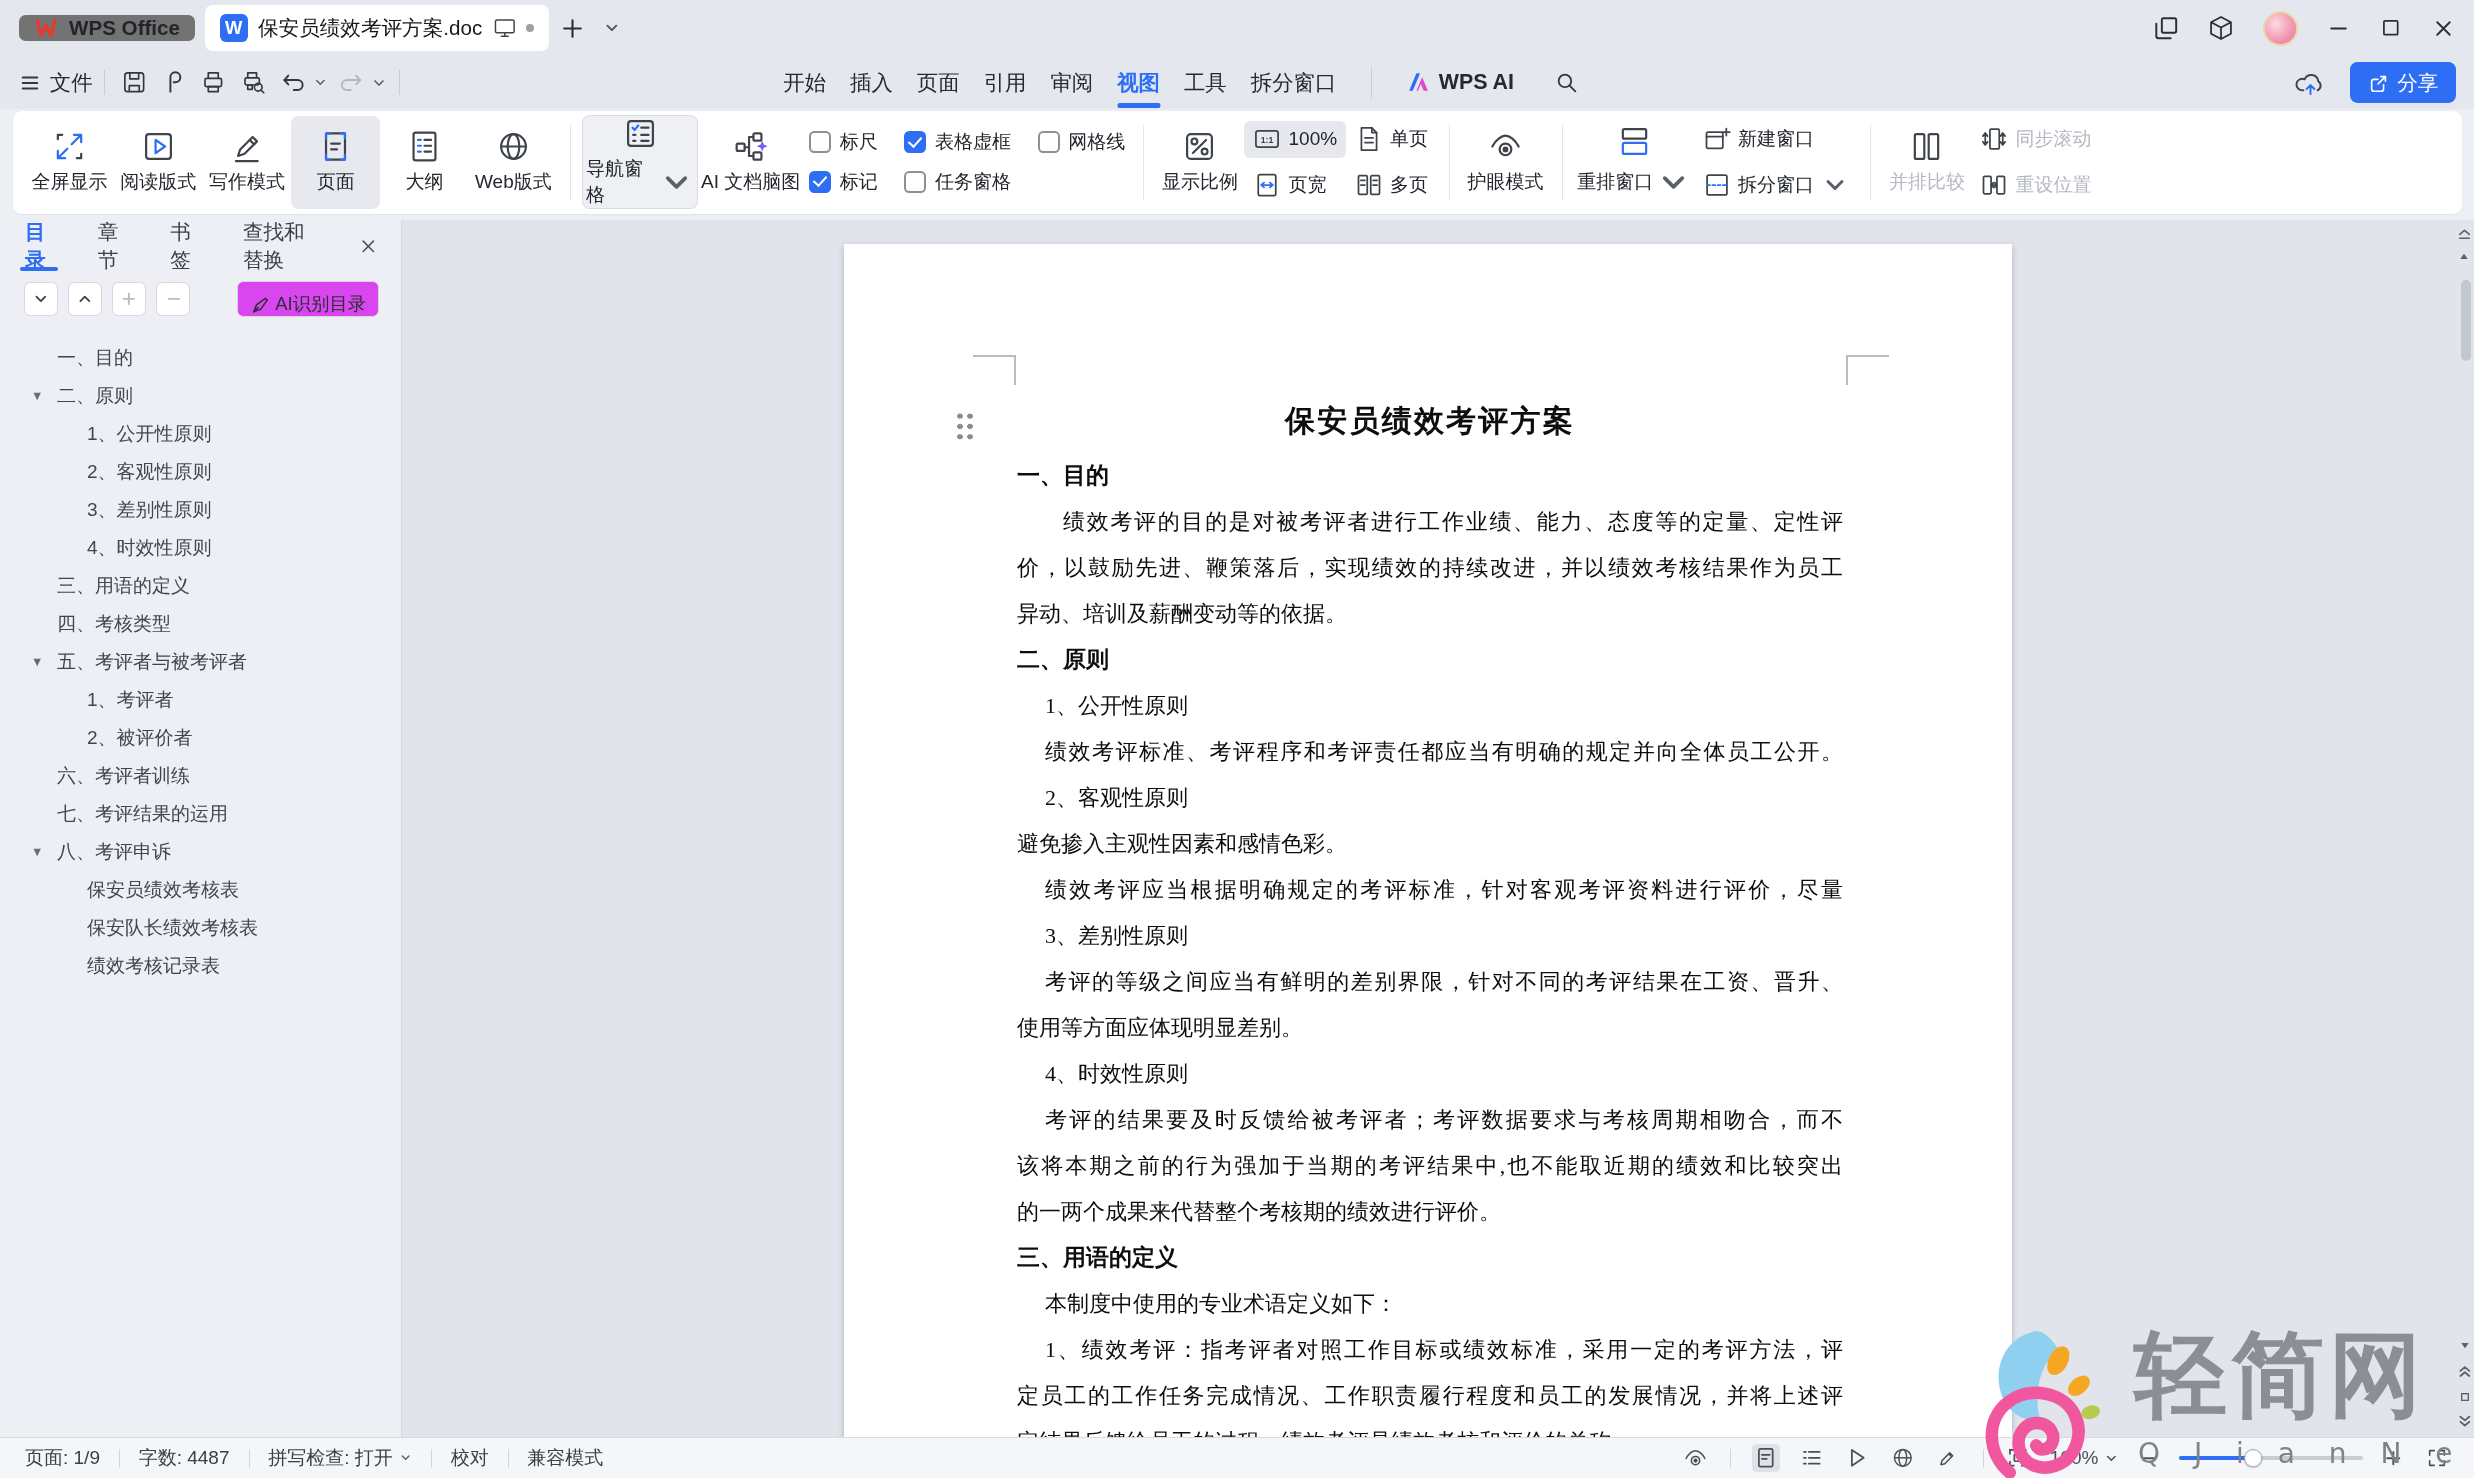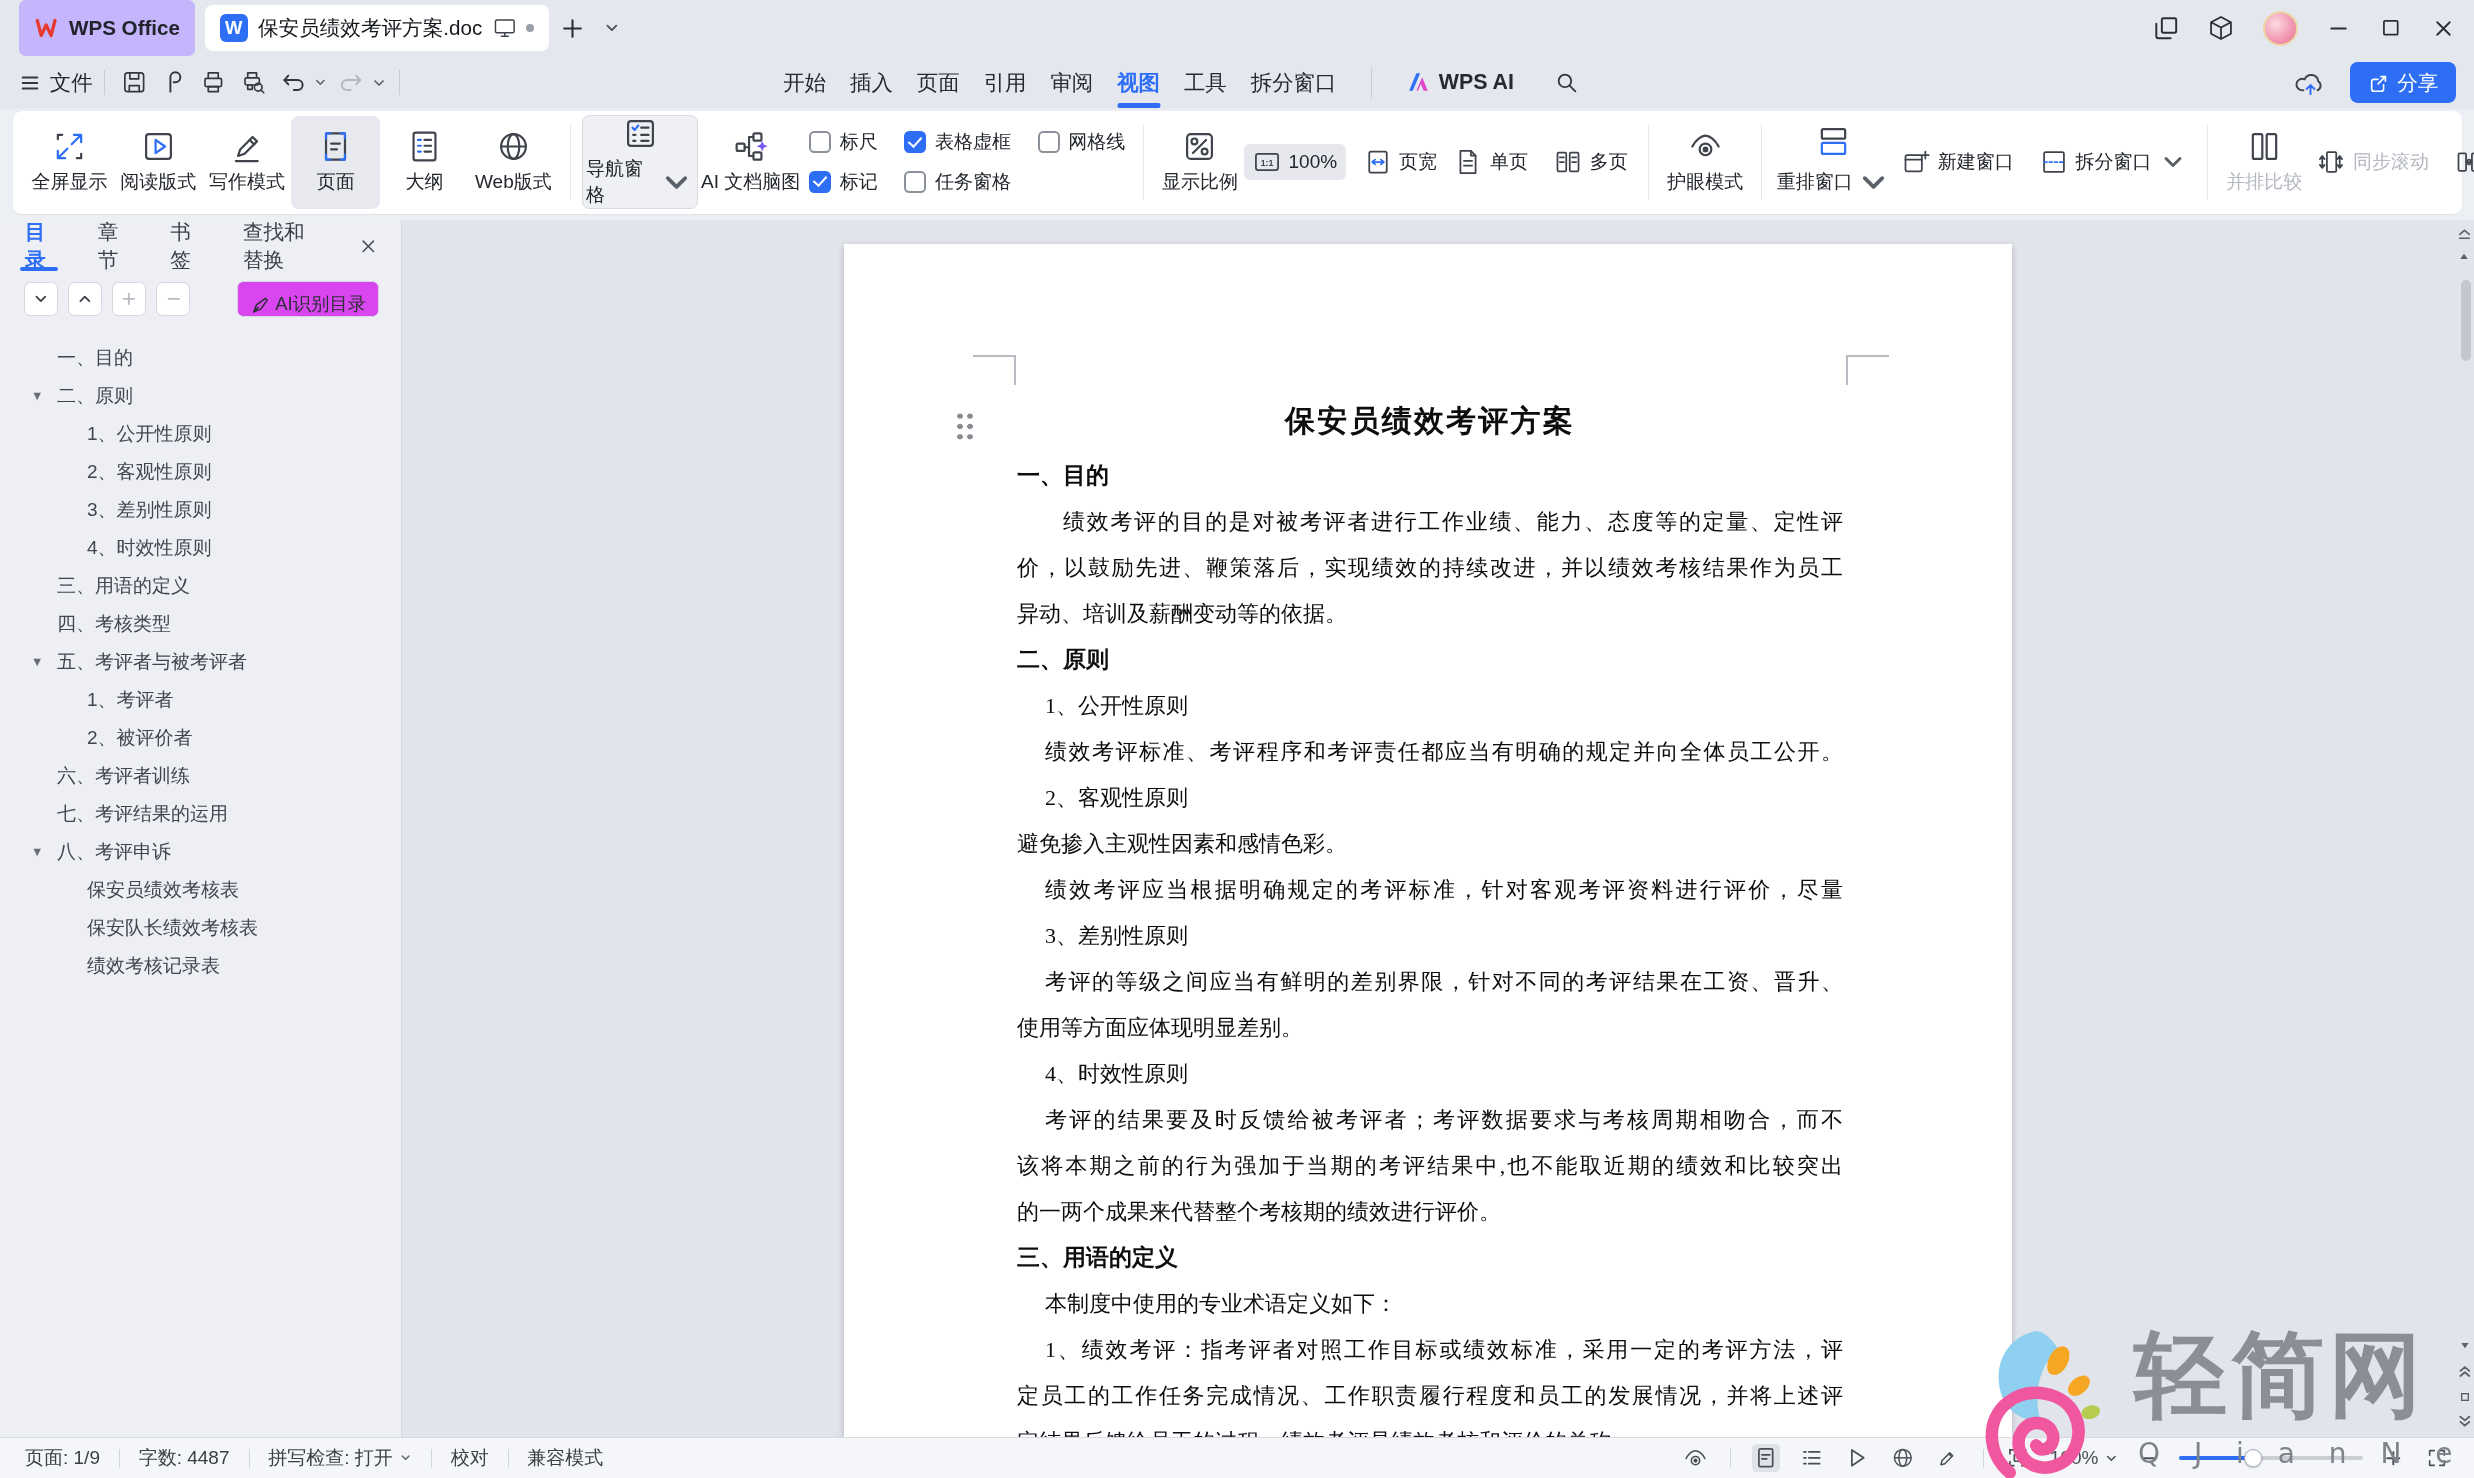--- a/index.html
+++ b/index.html
@@ -3,21 +3,21 @@
 <meta charset="utf-8">
 <style>
   html,body{margin:0;padding:0;}
   body{width:2475px;height:1478px;overflow:hidden;position:relative;
        font-family:"Liberation Sans","DejaVu Sans",sans-serif;background:#e4e8ee;
        -webkit-font-smoothing:antialiased;}
   svg{display:block}
   .ic{color:#3f444c}
   
   .titlebar{height:56px;display:flex;align-items:center;background:#e4e8ee;padding:0 19px;}
-  .apptab{display:flex;align-items:center;gap:8.8px;background:#c4b5fd;border-radius:6.6px;height:56px;padding:0 14.7px;font-size:20.6px;color:#21252b;font-weight:600;}
+  .apptab{display:flex;align-items:center;gap:8.8px;background:#737373;border-radius:6.6px;height:26px;padding:0 14.7px;font-size:20.6px;color:#21252b;font-weight:600;}
   .doctab{display:flex;align-items:center;gap:10.3px;background:#ffffff;border-radius:7.4px;height:46px;padding:0 14.7px;margin-left:10.3px;}
   .docbadge{width:28px;height:28px;border-radius:5.9px;background:#2d6ef5;color:#fff;font-weight:700;font-size:18.4px;display:flex;align-items:center;justify-content:center;}
   .doctitle{font-size:20.6px;color:#15181d;}
   .tab-dot{width:8px;height:8px;border-radius:50%;background:#9aa0a8;}
   .tbtn{width:34px;height:34px;display:flex;align-items:center;justify-content:center;border-radius:5.9px;color:#2a2e34;margin-left:5.9px;}
   .winctl{margin-left:auto;display:flex;align-items:center;gap:28px;color:#2a2e33;}
   .avatar{width:35px;height:35px;border-radius:50%;background:radial-gradient(circle at 35% 35%,#fbdbe3,#f29ab4 55%,#e8728f);border:2.2px solid #ecd7a4;box-sizing:border-box;}
   
   .menubar{height:53px;display:flex;align-items:center;background:#e4e8ee;padding:0 19px;font-size:21.4px;color:#26292e;}
   .filebtn{display:flex;align-items:center;gap:8.8px;}
@@ -41,21 +41,21 @@
   .rbig{display:flex;flex-direction:column;align-items:center;justify-content:center;min-width:83px;height:93px;border-radius:7.4px;gap:5.9px;font-size:19px;color:#23272d;flex:none;padding:0 2.9px;}
   .rbig.active{background:#e7e9ee;}
   .rbig svg{width:35px;height:35px;}
   .rlblrow{display:flex;align-items:center;gap:2.9px;}
   .navpane{width:116px;height:94px;border:0.7px solid #d8dbe1;background:#eef0f4;border-radius:7.4px;box-sizing:border-box;flex:none;}
   .cbgrid{display:grid;grid-template-columns:auto auto auto;column-gap:26.5px;row-gap:13.3px;font-size:19px;color:#23272d;margin:0 5.9px;flex:none;}
   .cbitem{display:flex;align-items:center;gap:8.8px;}
   .cb{width:22px;height:22px;border:2.2px solid #8b9199;border-radius:5.2px;background:#fff;position:relative;box-sizing:border-box;flex:none;}
   .cb.on{background:#2d6ef5;border-color:#2d6ef5;}
   .cb.on::after{content:"";position:absolute;left:5.2px;top:0.7px;width:5.9px;height:11px;border:solid #fff;border-width:0 2.6px 2.6px 0;transform:rotate(42deg);}
-  .rcol{display:flex;flex-direction:row;gap:8.8px;flex:none;}
+  .rcol{display:flex;flex-direction:column;gap:8.8px;flex:none;}
   .rrow{display:flex;align-items:center;gap:7.4px;font-size:19px;color:#23272d;padding:4.4px 8.8px;border-radius:5.9px;}
   .rrow svg{width:28px;height:28px;}
   .rrow.hl{background:#e6e8ed;}
   .dis2,.dis2 .rlblrow{color:#b4b8c0;}
   
   .main{display:flex;height:1217px;}
   .sidebar{width:402px;background:#edeff4;border-right:0.7px solid #d8dbe1;box-sizing:border-box;overflow:hidden;flex:none;}
   .side-tabs{display:flex;align-items:center;gap:44px;padding-left:25px;height:52px;font-size:20.6px;color:#3a3f46;}
   .side-tab{position:relative;height:52px;display:flex;align-items:center;}
   .side-tab.active{color:#2d6ef5;font-weight:600;}

